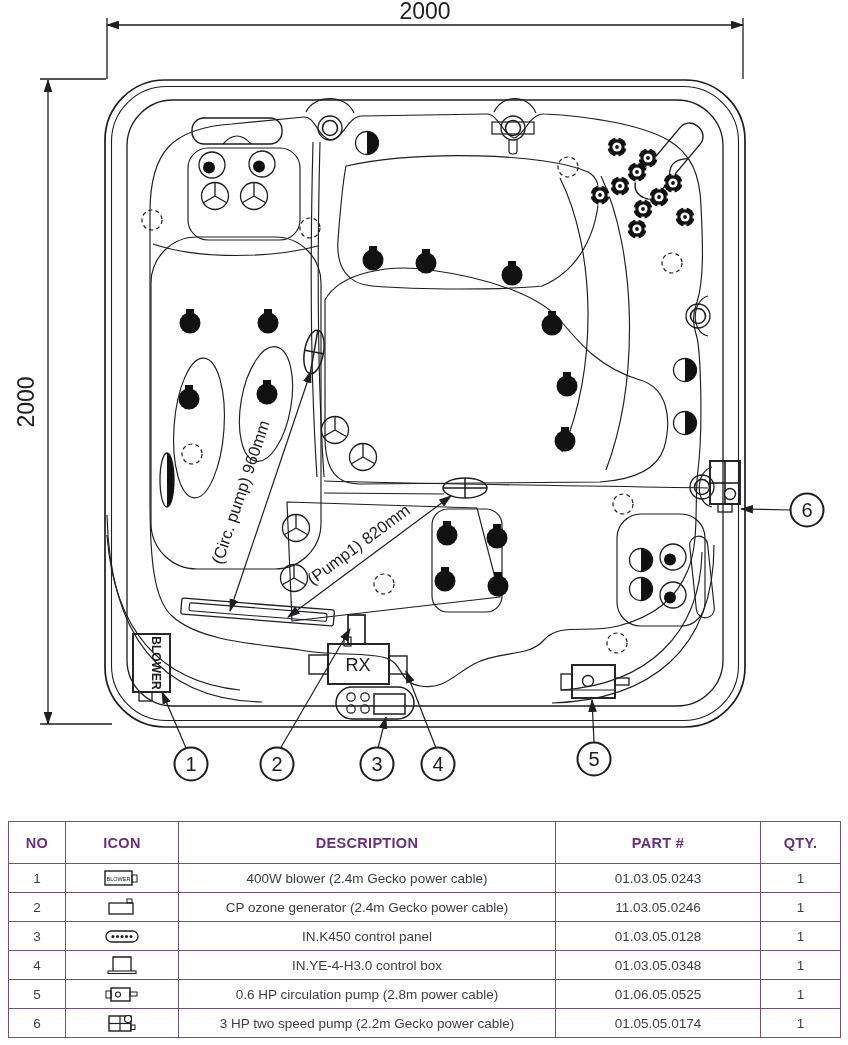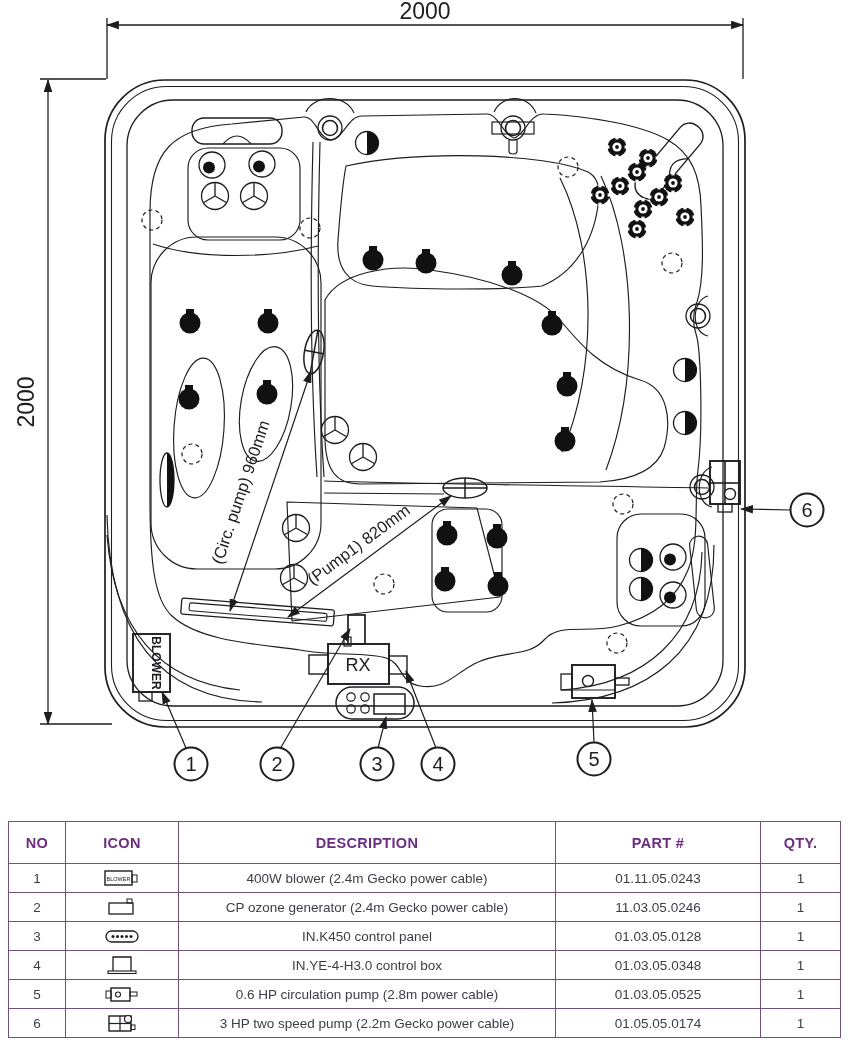--- a/index.html
+++ b/index.html
@@ -310,21 +310,21 @@
       <tr>
         <td>1</td>
         <td class="icon-cell">
           <svg width="40" height="22" viewBox="0 0 40 22" fill="none" stroke="#1d1d22">
             <rect x="3" y="4" width="27" height="14" stroke-width="1.4"></rect>
             <rect x="30" y="8" width="5" height="7" stroke-width="1"></rect>
             <text x="16.5" y="13.5" text-anchor="middle" font-size="5.5" stroke="none">BLOWER</text>
           </svg>
         </td>
         <td>400W blower (2.4m Gecko power cable)</td>
-        <td>01.11.05.0243</td>
+        <td>01.03.05.0243</td>
         <td>1</td>
       </tr>
       <tr>
         <td>2</td>
         <td class="icon-cell">
           <svg width="40" height="22" viewBox="0 0 40 22" fill="none" stroke="#1d1d22">
             <rect x="7" y="7" width="24" height="11" stroke-width="1.3"></rect>
             <rect x="25" y="3" width="5" height="4" stroke-width="1"></rect>
           </svg>
         </td>
@@ -364,21 +364,21 @@
         <td>5</td>
         <td class="icon-cell">
           <svg width="40" height="22" viewBox="0 0 40 22" fill="none" stroke="#1d1d22">
             <rect x="4" y="8" width="5" height="7" stroke-width="1"></rect>
             <rect x="9" y="5" width="19" height="13" stroke-width="1.4"></rect>
             <rect x="28" y="9" width="7" height="4" stroke-width="1"></rect>
             <circle cx="16" cy="11.5" r="2.5" stroke-width="1.1"></circle>
           </svg>
         </td>
         <td>0.6 HP circulation pump (2.8m power cable)</td>
-        <td>01.03.05.0525</td>
+        <td>01.06.05.0525</td>
         <td>1</td>
       </tr>
       <tr>
         <td>6</td>
         <td class="icon-cell">
           <svg width="40" height="22" viewBox="0 0 40 22" fill="none" stroke="#1d1d22">
             <rect x="7" y="4" width="22" height="15" stroke-width="1.4"></rect>
             <line x1="18" y1="4" x2="18" y2="19" stroke-width="1.2"></line>
             <line x1="7" y1="11.5" x2="29" y2="11.5" stroke-width="1.2"></line>
             <circle cx="26" cy="7" r="3.5" fill="#fff" stroke-width="1.2"></circle>

